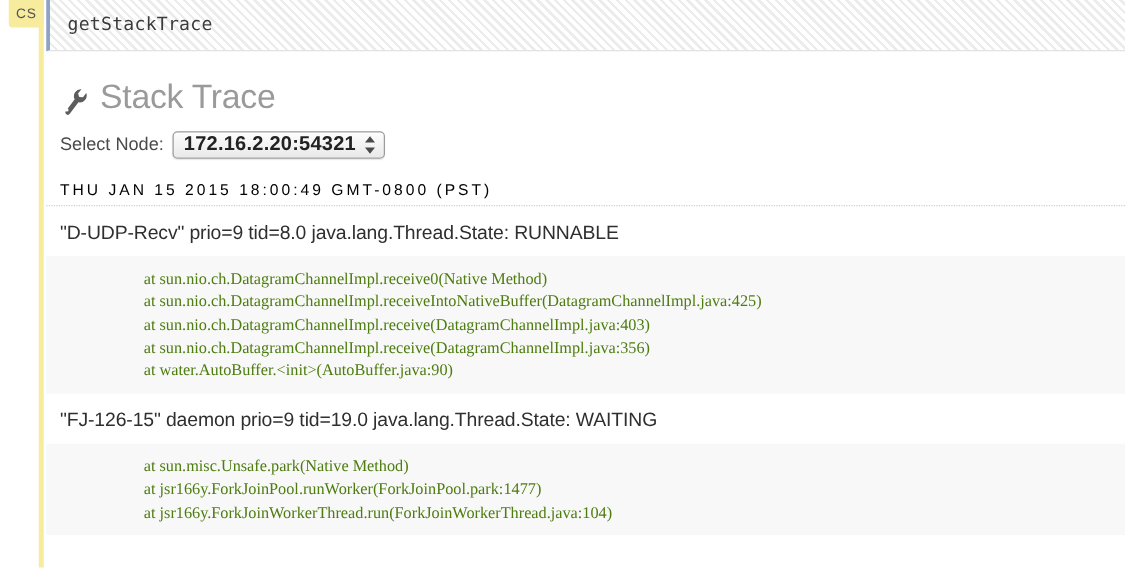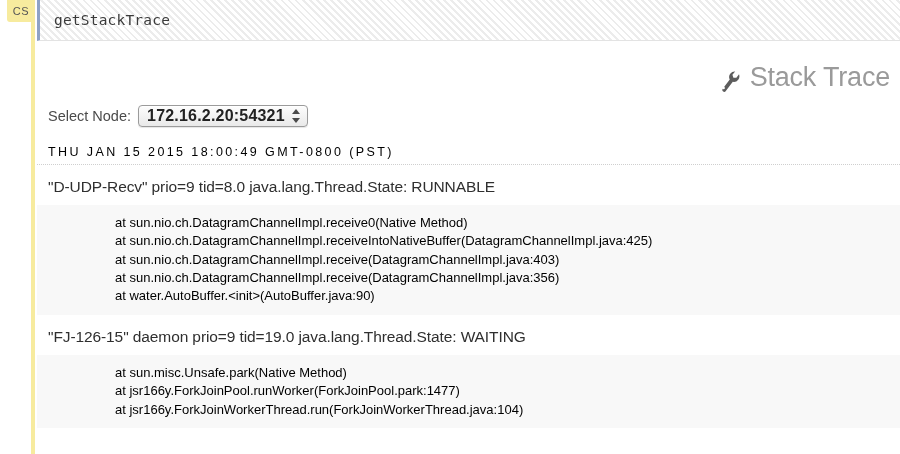--- a/index.html
+++ b/index.html
@@ -85,21 +85,20 @@
     margin: 0;
     padding: 22px 10px 0 10px;
     font-size: 27px;
     font-weight: 400;
     color: #9a9a9a;
     letter-spacing: -0.2px;
     line-height: 1.1;
     display: flex;
     align-items: center;
     gap: 9px;
-    justify-content: flex-end;
   }
   .wrench-icon {
     display: inline-block;
     width: 24px;
     height: 24px;
     flex: 0 0 24px;
     position: relative;
     top: 2px;
   }
   .wrench-icon svg { display: block; }
@@ -173,24 +172,24 @@
     font-weight: 400;
     letter-spacing: -0.1px;
   }
 
   .trace-block {
     margin: 9px 0 0 0;
     padding: 9px 0 9px 0;
     background: #f8f8f8;
   }
   .trace-line {
-    font-family: Liberation Sans, sans-serif;
+    font-family: Liberation Serif, serif;
     font-size: 13px;
     line-height: 18.4px;
-    color: #000000;
+    color: #4d7c0f;
     padding-left: 78px;
     white-space: pre;
   }
 </style>
 </head>
 <body>
 
 <div class="cs-rail"></div>
 <div class="cs-badge">CS</div>
 

